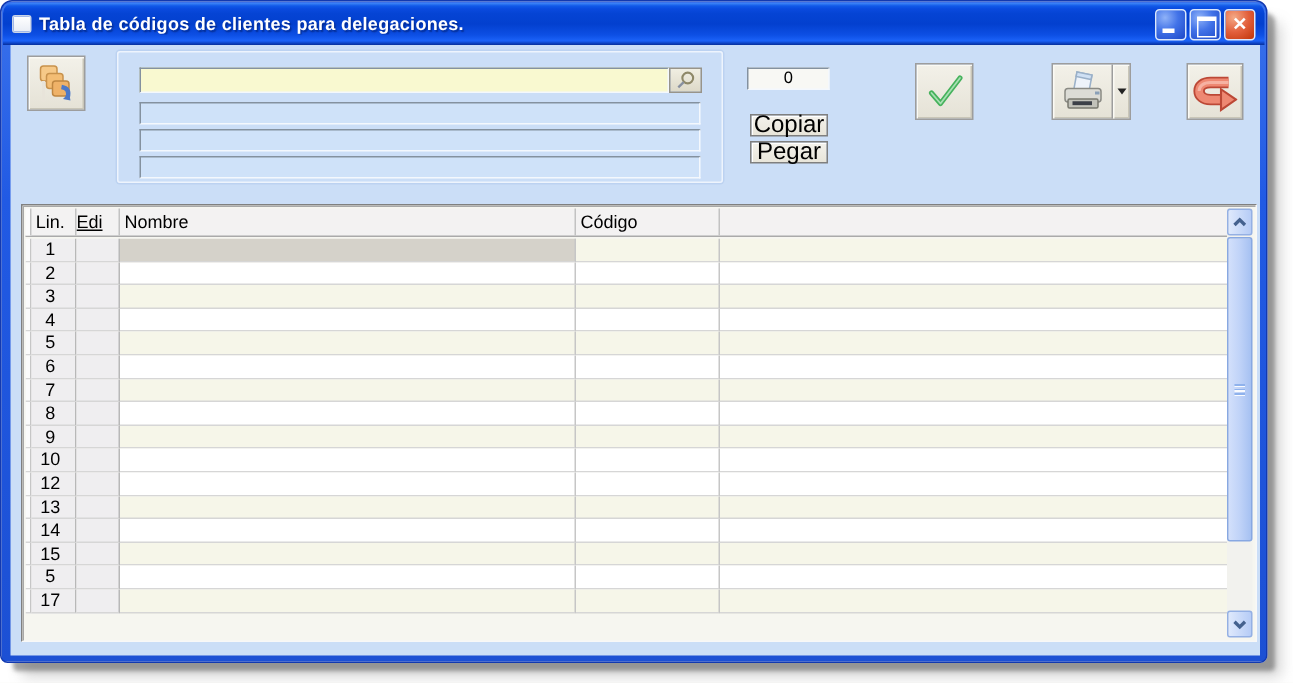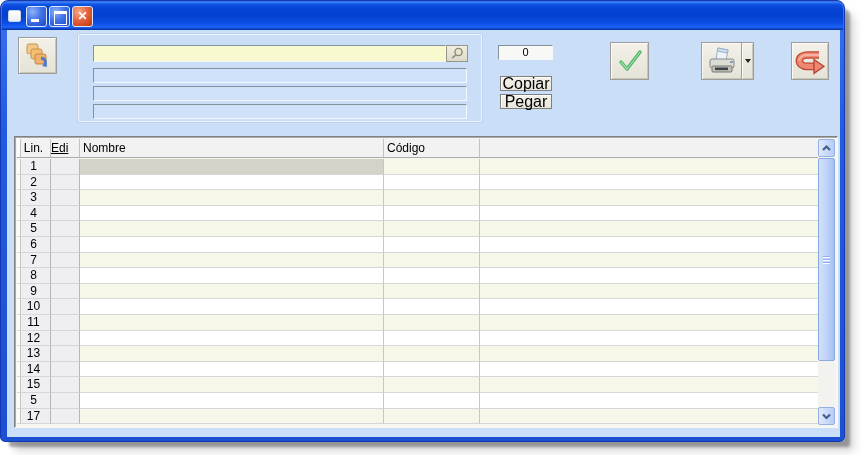--- a/index.html
+++ b/index.html
@@ -96,20 +96,21 @@
                    background:repeating-linear-gradient(180deg,#8fb2ec 0 1px,rgba(255,255,255,.9) 1px 2px,transparent 2px 3px); }
   svg { display:block; }
 </style>
 </head>
 <body>
 
 <div class="window">
 
   <div class="titlebar">
     <div class="title-icon"></div>
+    <div class="title-text">Tabla de códigos de clientes para delegaciones.</div>
     <div class="winbtns">
       <div class="wbtn minb"></div>
       <div class="wbtn maxb"></div>
       <div class="wbtn closeb"></div>
     </div>
   </div>
 
   <div class="client">
 
     <div class="big-btn nav-btn">
@@ -260,28 +261,20 @@
             <div class="cell c-strip"></div>
             <div class="cell c-lin">9</div>
             <div class="cell c-edi"></div>
             <div class="cell c-nom cf"></div>
             <div class="cell c-cod cf"></div>
             <div class="cell c-ext cf"></div>
           </div>
           <div class="grow even">
             <div class="cell c-strip"></div>
             <div class="cell c-lin">10</div>
-            <div class="cell c-edi"></div>
-            <div class="cell c-nom cf"></div>
-            <div class="cell c-cod cf"></div>
-            <div class="cell c-ext cf"></div>
-          </div>
-          <div class="grow odd">
-            <div class="cell c-strip"></div>
-            <div class="cell c-lin">11</div>
             <div class="cell c-edi"></div>
             <div class="cell c-nom cf"></div>
             <div class="cell c-cod cf"></div>
             <div class="cell c-ext cf"></div>
           </div>
           <div class="grow even">
             <div class="cell c-strip"></div>
             <div class="cell c-lin">12</div>
             <div class="cell c-edi"></div>
             <div class="cell c-nom cf"></div>

